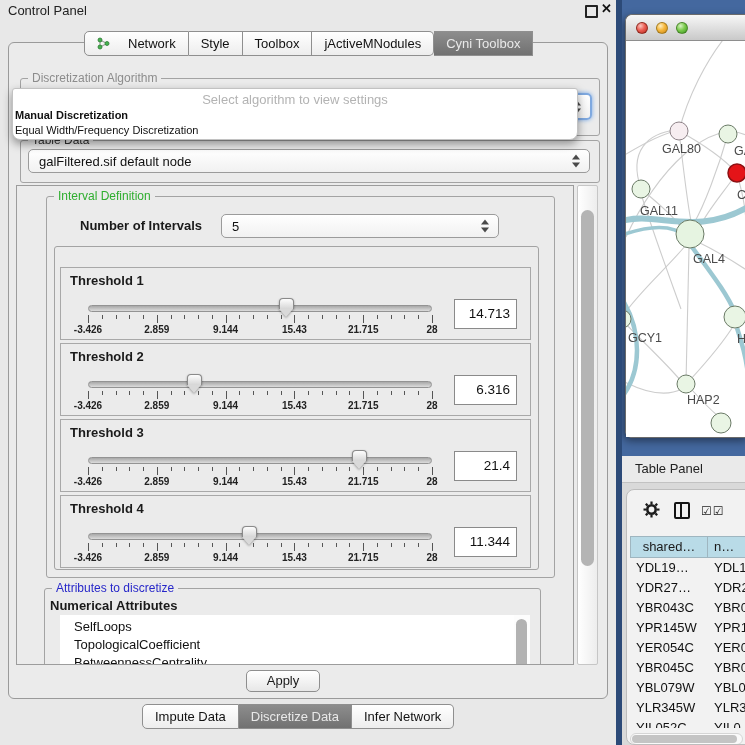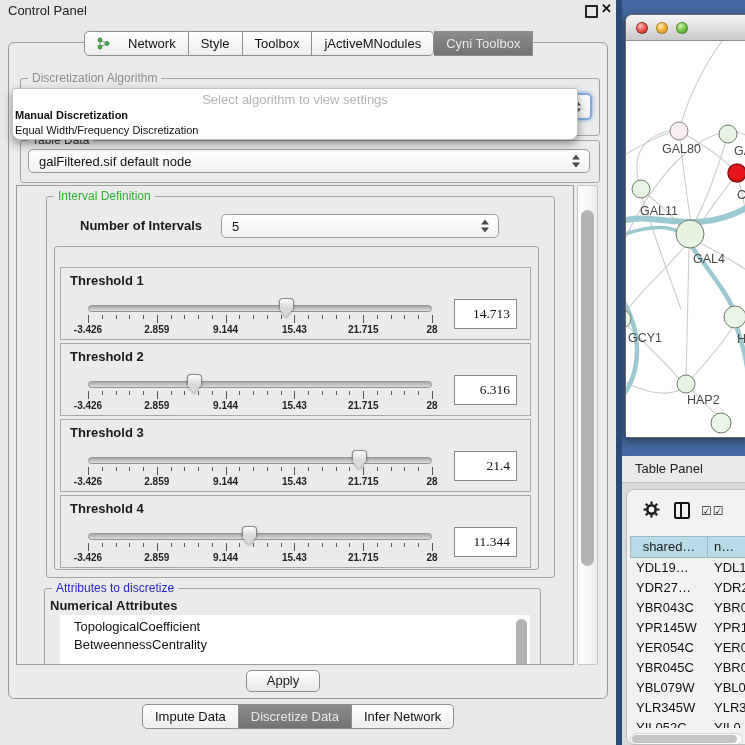--- a/index.html
+++ b/index.html
@@ -69,21 +69,21 @@
   .tick{position:absolute;top:0;width:1px;height:4px;background:#555;}
   .tick.major{height:8px;}
   .tick-labels{position:absolute;left:0;top:26px;width:344px;height:12px;}
   .tick-label{position:absolute;transform:translateX(-50%);font-size:10px;font-weight:bold;color:#222;white-space:nowrap;}
   .thumb{position:absolute;top:0;width:15px;height:11px;background:linear-gradient(#fdfdfd,#d6d6d6);
          border:1px solid #8a8a8a;border-bottom:none;border-radius:4px 4px 0 0;box-sizing:border-box;
          filter:drop-shadow(0 1px 1px rgba(0,0,0,.35));}
   .thumb::after{content:'';position:absolute;top:10px;left:-1px;width:0;height:0;
                 border-left:7.5px solid transparent;border-right:7.5px solid transparent;border-top:8px solid #d9d9d9;}
   .tvalue{position:absolute;left:393px;top:31px;width:63px;height:30px;background:#fff;border:1px solid #8a8a8a;
-          box-sizing:border-box;font-size:13.5px;line-height:28px;text-align:right;padding-right:6px;color:#111;font-family:Liberation Serif, serif;}
+          box-sizing:border-box;font-size:13.5px;line-height:28px;text-align:right;padding-right:6px;color:#111;}
 
   #grp-attrs{left:27px;top:402px;width:497px;height:150px;}
   #na-label{left:5px;top:9px;font-size:13px;font-weight:bold;}
   #attr-list{left:15px;top:26px;width:454px;height:110px;background:#fff;overflow:hidden;}
   #attr-list .li{font-size:13px;line-height:18px;padding-left:14px;color:#111;}
   #attr-list .li:first-child{padding-top:3px;}
   #attr-vscroll{left:469px;top:26px;width:16px;height:110px;background:#fdfdfd;}
   #attr-vscroll .vthumb{position:absolute;left:2px;top:4px;width:11px;height:102px;background:#b2b2b2;border-radius:6px;}
 
   #apply-btn{left:246px;top:670px;width:74px;height:22px;background:linear-gradient(#ffffff,#e7e7e7);
@@ -367,20 +367,21 @@
         </div>
         <div class="tvalue">11.344</div>
       </div>
     </div>
   </div>
 
   <div class="group" id="grp-attrs">
     <span class="gtitle blue-title">Attributes to discretize</span>
     <div class="abs" id="na-label">Numerical Attributes</div>
     <div class="abs" id="attr-list">
+      <div class="li">SelfLoops</div>
       <div class="li">TopologicalCoefficient</div>
       <div class="li">BetweennessCentrality</div>
     </div>
     <div class="abs" id="attr-vscroll">
         <div class="vthumb"></div>
       </div>
   </div>
 </div>
 
 <div class="abs" id="vscroll">

